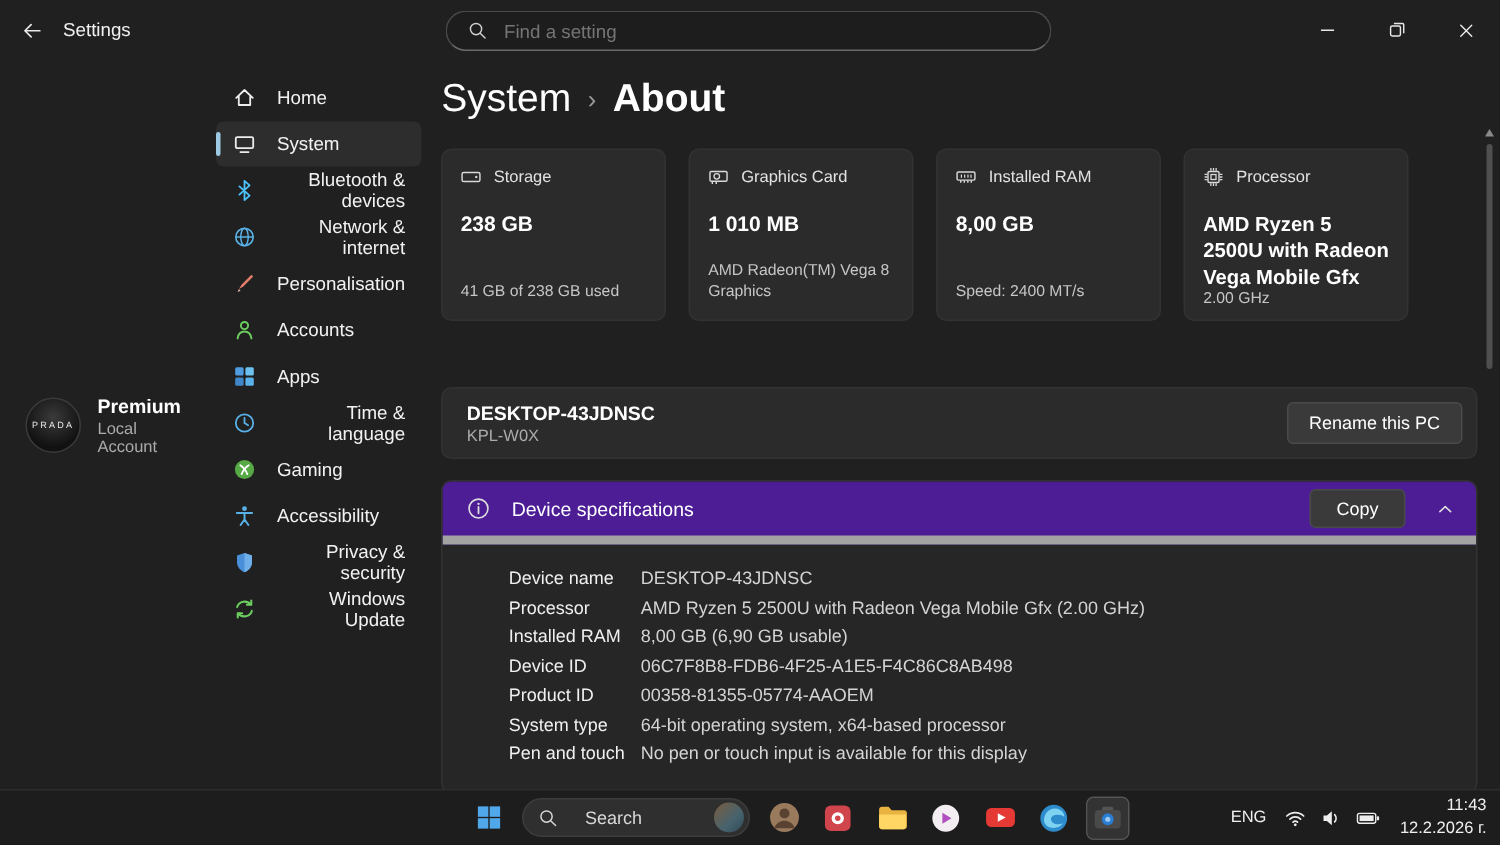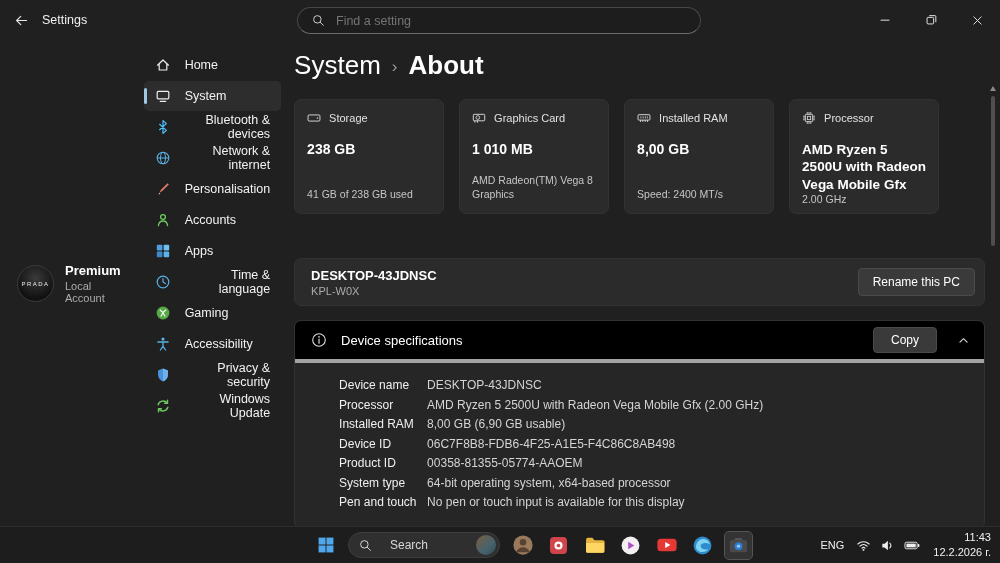--- a/index.html
+++ b/index.html
@@ -79,21 +79,21 @@
   .device-name { font-size:13px; font-weight:600; line-height:1.35; }
   .device-model { font-size:11px; color:#ababab; }
   .btn {
     background:#3a3a3a; border:1px solid #4a4a4a; border-radius:4px;
     color:#ffffff; font-size:12px; padding:6px 14px;
     font-family:"Liberation Sans", sans-serif;
   }
   .device-bar .btn { margin-left:auto; }
 
   .expander { margin-top:14px; background:#262626; border:1px solid #323232; border-radius:7px; overflow:hidden; }
-  .exp-header { display:flex; align-items:center; gap:14px; height:42px; padding:0 14px 0 16px; background:#000000; border-bottom:4px solid #a3a3a3; }
+  .exp-header { display:flex; align-items:center; gap:14px; height:42px; padding:0 14px 0 16px; background:#4c1d95; border-bottom:6px solid #a3a3a3; }
   .exp-title { font-size:13px; }
   .exp-actions { margin-left:auto; display:flex; align-items:center; gap:20px; }
   .exp-body { padding:13px 16px 15px 44px; }
   .spec-row { display:flex; font-size:12px; line-height:19.5px; }
   .spec-label { width:88px; flex:0 0 88px; color:#f0f0f0; }
   .spec-value { color:#d4d4d4; white-space:nowrap; }
 
   .scrollbar { position:absolute; right:4px; top:46px; bottom:12px; width:6px; }
   .scroll-arrow-up { width:0; height:0; margin:0 auto 5px auto; border-left:3px solid transparent; border-right:3px solid transparent; border-bottom:5px solid #8a8a8a; }
   .scroll-thumb { width:4px; margin:0 auto; height:150px; border-radius:2px; background:#4f4f4f; }

